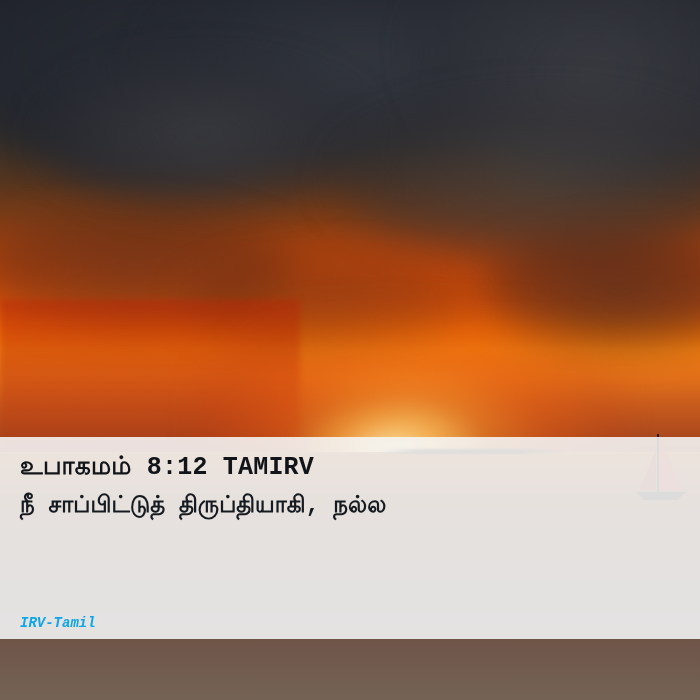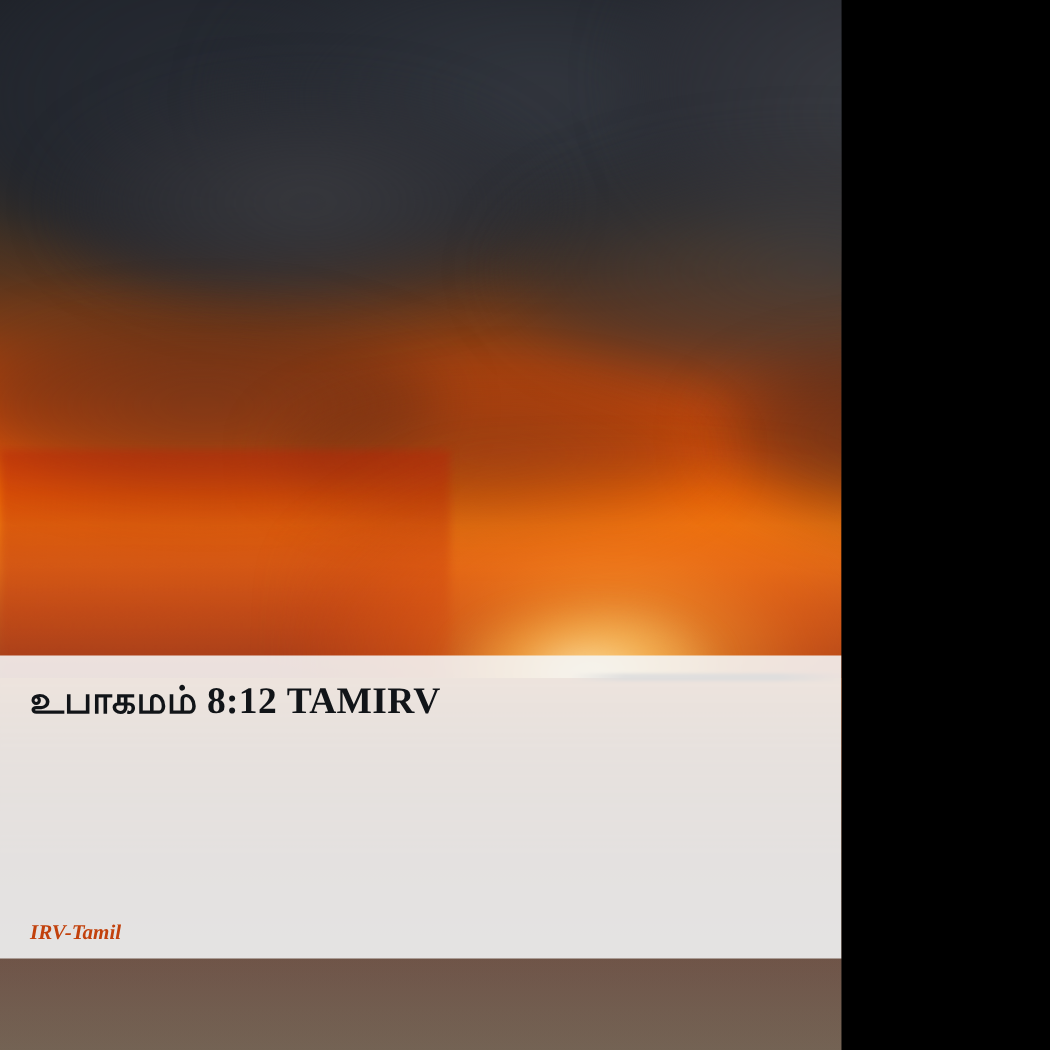--- a/index.html
+++ b/index.html
@@ -2,24 +2,24 @@
 <html><head>
 <meta charset="utf-8">
 <style>
   html, body {
     margin: 0;
     padding: 0;
     background: #000;
   }
   #scene {
     position: relative;
-    width: 561px;
+    width: 700px;
     height: 700px;
     overflow: hidden;
-    font-family: Liberation Serif, serif;
+    font-family: Liberation Mono, monospace;
   }
 
   
   .layer { position: absolute; inset: 0; }
 
   .sky-base {
     background:
       linear-gradient(to bottom,
         #1d2026 0%,
         #23262c 6%,
@@ -181,21 +181,21 @@
     margin: 0 0 0 2px;
   }
   .verse div { white-space: nowrap; }
   .version {
     position: absolute;
     left: 20px;
     bottom: 8px;
     font-size: 14px;
     font-weight: bold;
     font-style: italic;
-    color: #c2410c;
+    color: #0ea5e9;
   }
 </style>
 </head>
 <body>
 
 <div id="scene">
 
   <div class="layer sky-base"></div>
   <div class="cloud cloud-a"></div>
   <div class="cloud cloud-b"></div>
@@ -216,17 +216,18 @@
   <svg class="boat" viewBox="0 0 66 78">
     <line x1="28" y1="2" x2="28" y2="62" stroke="#2e1a14" stroke-width="2"></line>
     <path d="M30 6 L52 58 L30 58 Z" fill="#b8321a" opacity="0.92"></path>
     <path d="M26 16 L10 58 L26 58 Z" fill="#8e2714" opacity="0.88"></path>
     <path d="M6 60 L56 60 L48 68 L14 68 Z" fill="#2b1812" opacity="0.9"></path>
   </svg>
 
   <div class="caption">
     <div class="ref">உபாகமம் 8:12 TAMIRV</div>
     <div class="verse">
+      <div>நீ சாப்பிட்டுத் திருப்தியாகி, நல்ல</div>
     </div>
     <div class="version">IRV-Tamil</div>
   </div>
 
 </div>
 
 </body></html>

